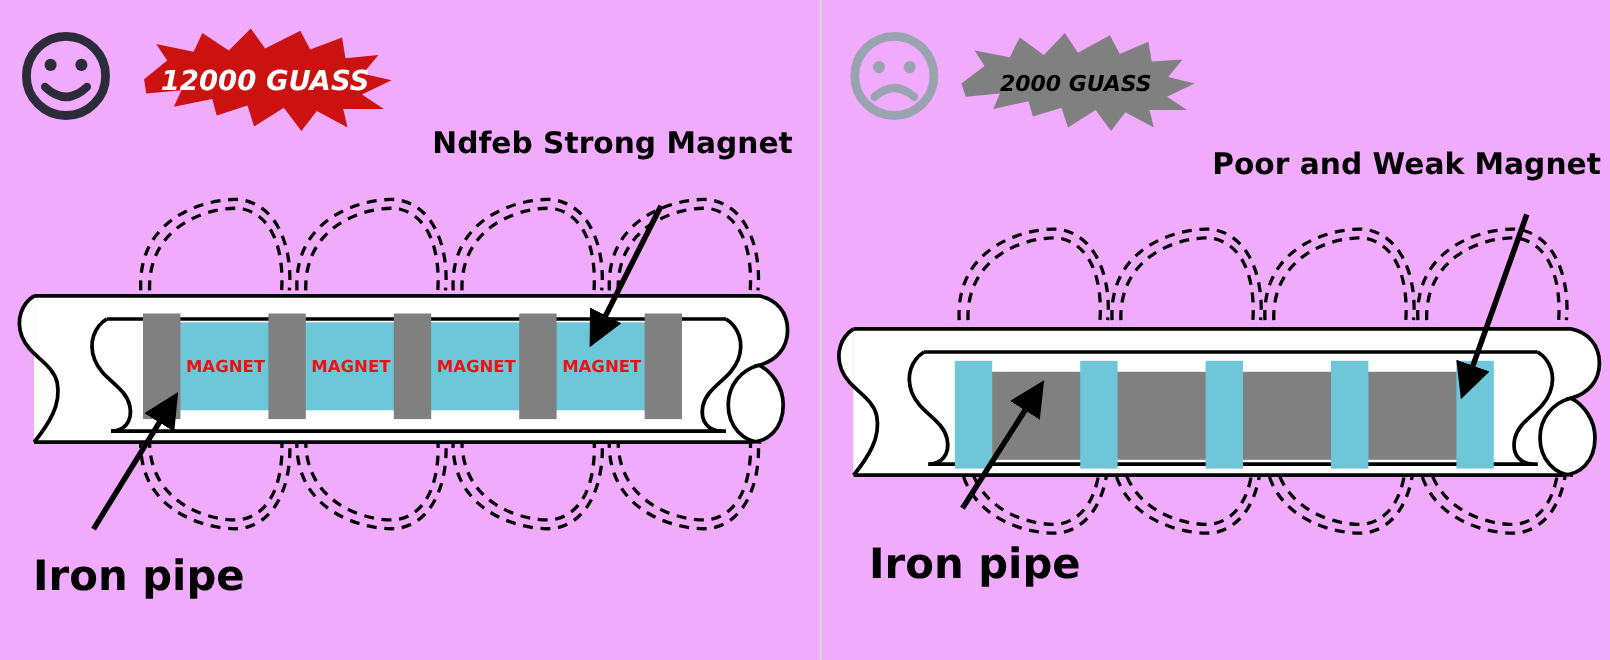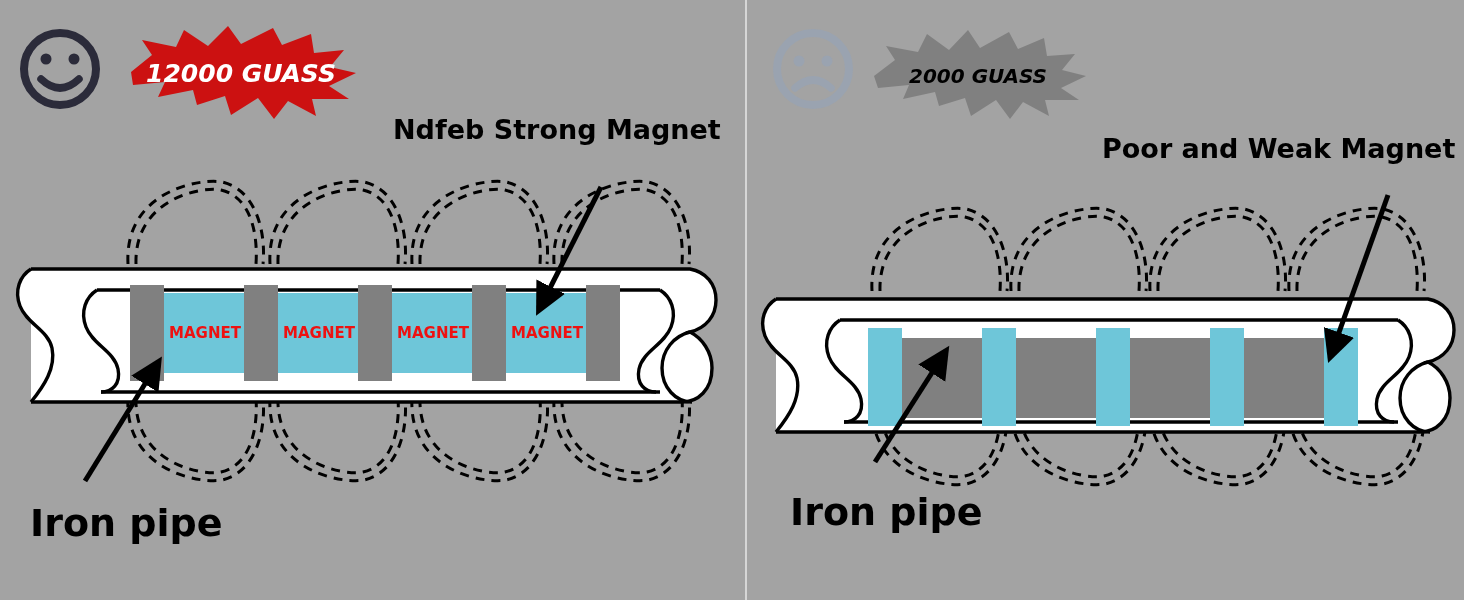--- a/index.html
+++ b/index.html
@@ -11,21 +11,21 @@
     width: 1464px;
     height: 600px;
     font-family: "DejaVu Sans", sans-serif;
     overflow: hidden;
     position: relative;
   }
   #stage {
     position: relative;
     width: 1464px;
     height: 600px;
-    background: #a3a3a3;
+    background: #f0abfc;
   }
   svg.layer {
     position: absolute;
     top: 0;
     left: 0;
     width: 1464px;
     height: 600px;
   }
 </style>
 </head>

